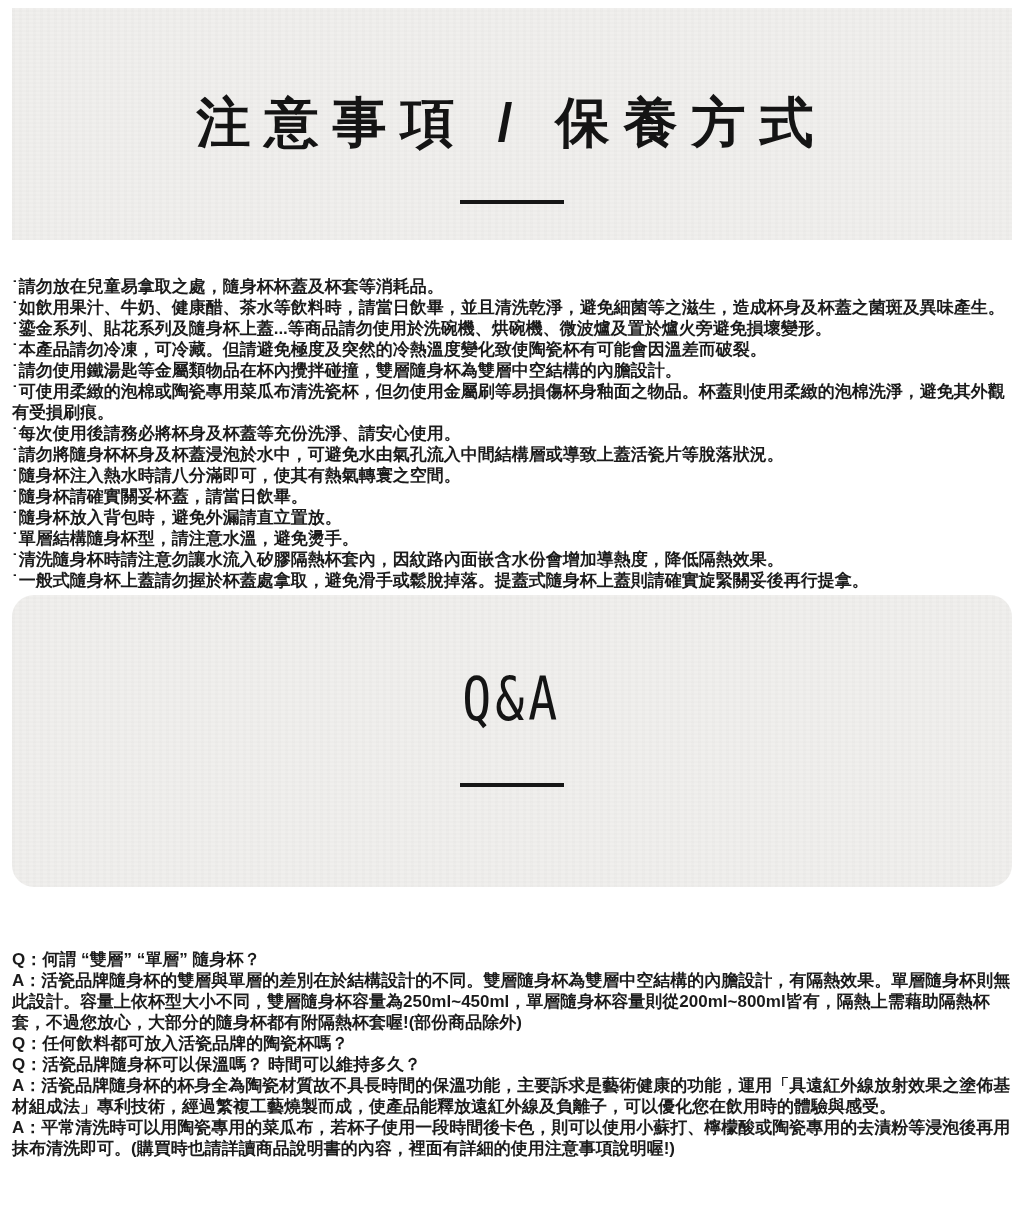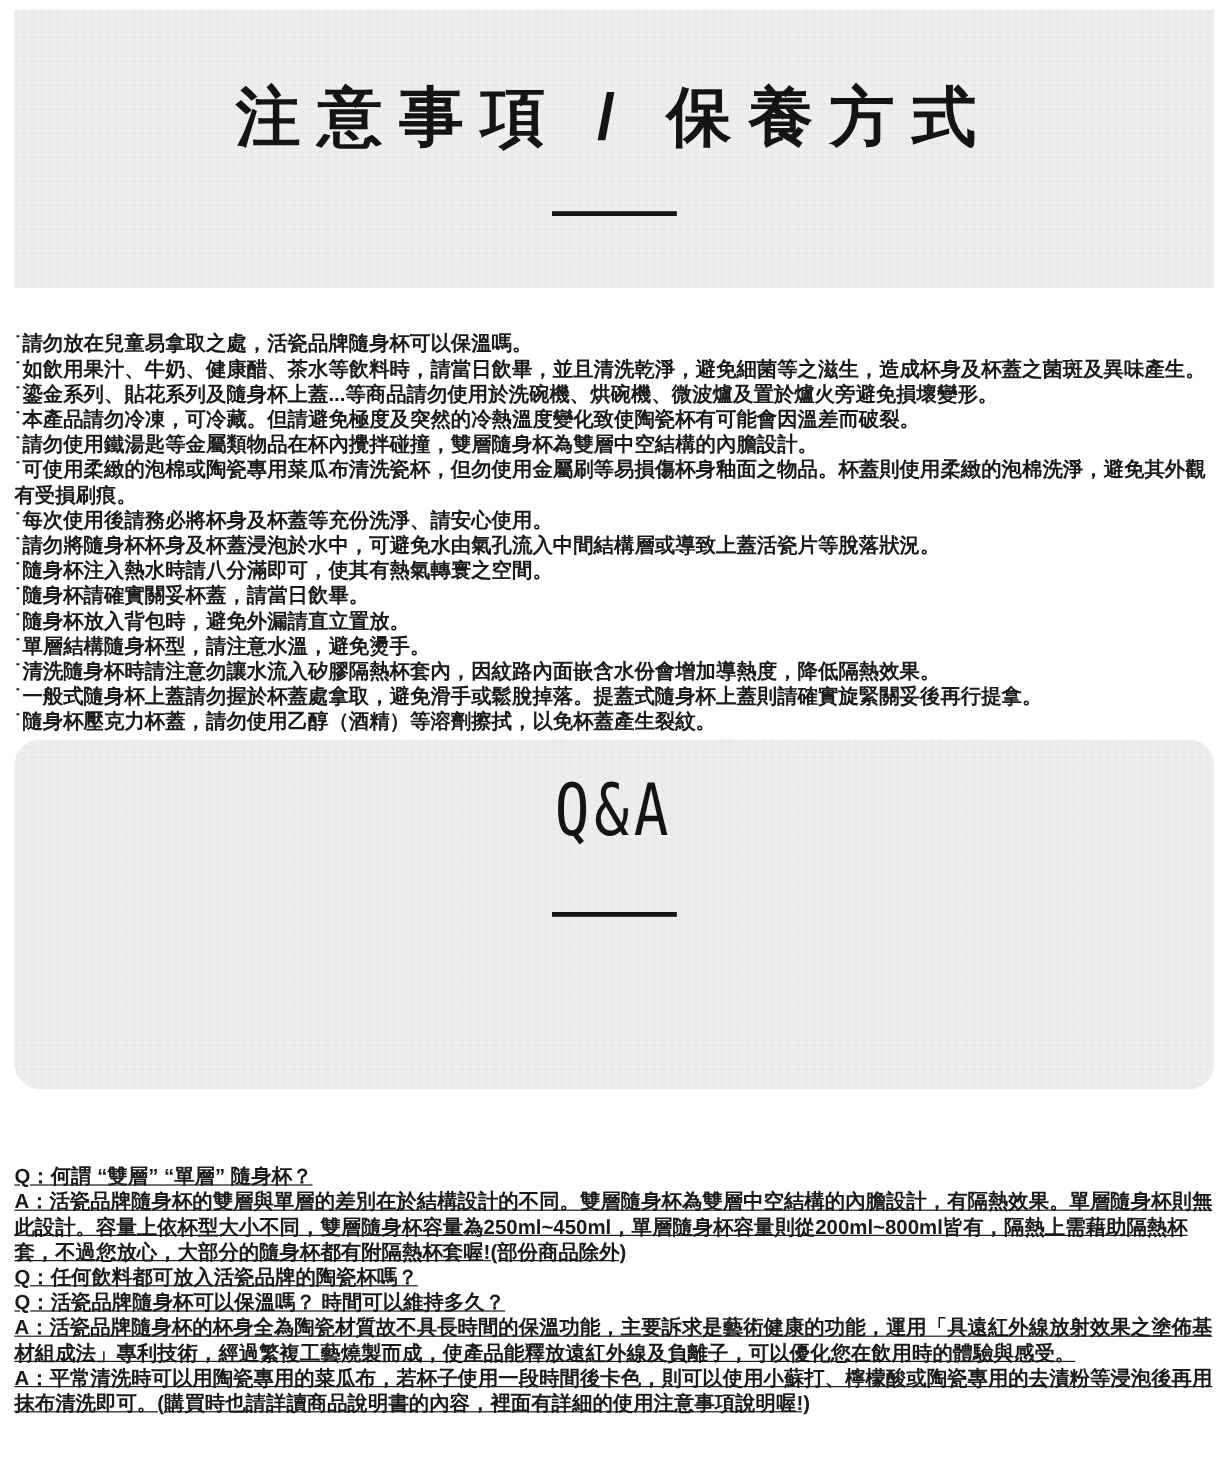--- a/index.html
+++ b/index.html
@@ -18,21 +18,21 @@
     margin: 0 12px;
     background-color: #f0efed;
     background-image:
       repeating-linear-gradient(0deg, rgba(0,0,0,0.012) 0 2px, rgba(255,255,255,0.02) 2px 4px),
       repeating-linear-gradient(90deg, rgba(0,0,0,0.010) 0 3px, rgba(255,255,255,0.015) 3px 7px);
     text-align: center;
   }
   .band-notice {
     margin-top: 8px;
     height: 232px;
-    padding-top: 60px;
+    padding-top: 84px;
   }
   .notice-title {
     margin: 0;
     font-size: 54px;
     line-height: 1.12;
     font-weight: 600;
     letter-spacing: 14px;
     color: #141414;
     white-space: nowrap;
   }
@@ -56,21 +56,21 @@
     color: #1b1b1b;
   }
   .note-bullet {
     display: inline;
     font-weight: 700;
     padding-right: 1px;
   }
   .band-qa {
     margin-top: 4px;
     height: 292px;
-    padding-top: 30px;
+    padding-top: 74px;
     border-radius: 22px;
   }
   .qa-title {
     display: inline-block;
     margin: 0;
     font-family: "DejaVu Sans Mono", "Liberation Mono", monospace;
     font-size: 60px;
     line-height: 1;
     font-weight: 500;
     letter-spacing: 5px;
@@ -82,49 +82,47 @@
   .qa-list {
     padding: 62px 12px 0 12px;
     text-align: left;
   }
   .qa-list p {
     margin: 0;
     font-size: 17px;
     line-height: 21px;
     font-weight: 700;
     color: #1b1b1b;
-    text-decoration: underline;
   }
 </style>
 </head>
 <body>
 
 <div class="page">
 
   <div class="band band-notice">
     <h1 class="notice-title">注意事項 / 保養方式</h1>
     <div class="divider"></div>
   </div>
 
   <ul class="notes">
-    <li><span class="note-bullet">˙</span><span>請勿放在兒童易拿取之處，活瓷品牌隨身杯可以保溫嗎。</span></li>
+    <li><span class="note-bullet">˙</span><span>請勿放在兒童易拿取之處，隨身杯杯蓋及杯套等消耗品。</span></li>
     <li><span class="note-bullet">˙</span><span>如飲用果汁、牛奶、健康醋、茶水等飲料時，請當日飲畢，並且清洗乾淨，避免細菌等之滋生，造成杯身及杯蓋之菌斑及異味產生。</span></li>
     <li><span class="note-bullet">˙</span><span>鎏金系列、貼花系列及隨身杯上蓋...等商品請勿使用於洗碗機、烘碗機、微波爐及置於爐火旁避免損壞變形。</span></li>
     <li><span class="note-bullet">˙</span><span>本產品請勿冷凍，可冷藏。但請避免極度及突然的冷熱溫度變化致使陶瓷杯有可能會因溫差而破裂。</span></li>
     <li><span class="note-bullet">˙</span><span>請勿使用鐵湯匙等金屬類物品在杯內攪拌碰撞，雙層隨身杯為雙層中空結構的內膽設計。</span></li>
     <li><span class="note-bullet">˙</span><span>可使用柔緻的泡棉或陶瓷專用菜瓜布清洗瓷杯，但勿使用金屬刷等易損傷杯身釉面之物品。杯蓋則使用柔緻的泡棉洗淨，避免其外觀有受損刷痕。</span></li>
     <li><span class="note-bullet">˙</span><span>每次使用後請務必將杯身及杯蓋等充份洗淨、請安心使用。</span></li>
     <li><span class="note-bullet">˙</span><span>請勿將隨身杯杯身及杯蓋浸泡於水中，可避免水由氣孔流入中間結構層或導致上蓋活瓷片等脫落狀況。</span></li>
     <li><span class="note-bullet">˙</span><span>隨身杯注入熱水時請八分滿即可，使其有熱氣轉寰之空間。</span></li>
     <li><span class="note-bullet">˙</span><span>隨身杯請確實關妥杯蓋，請當日飲畢。</span></li>
     <li><span class="note-bullet">˙</span><span>隨身杯放入背包時，避免外漏請直立置放。</span></li>
     <li><span class="note-bullet">˙</span><span>單層結構隨身杯型，請注意水溫，避免燙手。</span></li>
     <li><span class="note-bullet">˙</span><span>清洗隨身杯時請注意勿讓水流入矽膠隔熱杯套內，因紋路內面嵌含水份會增加導熱度，降低隔熱效果。</span></li>
     <li><span class="note-bullet">˙</span><span>一般式隨身杯上蓋請勿握於杯蓋處拿取，避免滑手或鬆脫掉落。提蓋式隨身杯上蓋則請確實旋緊關妥後再行提拿。</span></li>
-    <li><span class="note-bullet">˙</span><span>隨身杯壓克力杯蓋，請勿使用乙醇（酒精）等溶劑擦拭，以免杯蓋產生裂紋。</span></li>
   </ul>
 
   <div class="band band-qa">
     <h2 class="qa-title">Q&amp;A</h2>
     <div class="divider"></div>
   </div>
 
   <div class="qa-list">
     <p>Q：何謂 “雙層” “單層” 隨身杯？</p>
     <p>A：活瓷品牌隨身杯的雙層與單層的差別在於結構設計的不同。雙層隨身杯為雙層中空結構的內膽設計，有隔熱效果。單層隨身杯則無此設計。容量上依杯型大小不同，雙層隨身杯容量為250ml~450ml，單層隨身杯容量則從200ml~800ml皆有，隔熱上需藉助隔熱杯套，不過您放心，大部分的隨身杯都有附隔熱杯套喔!(部份商品除外)</p>

